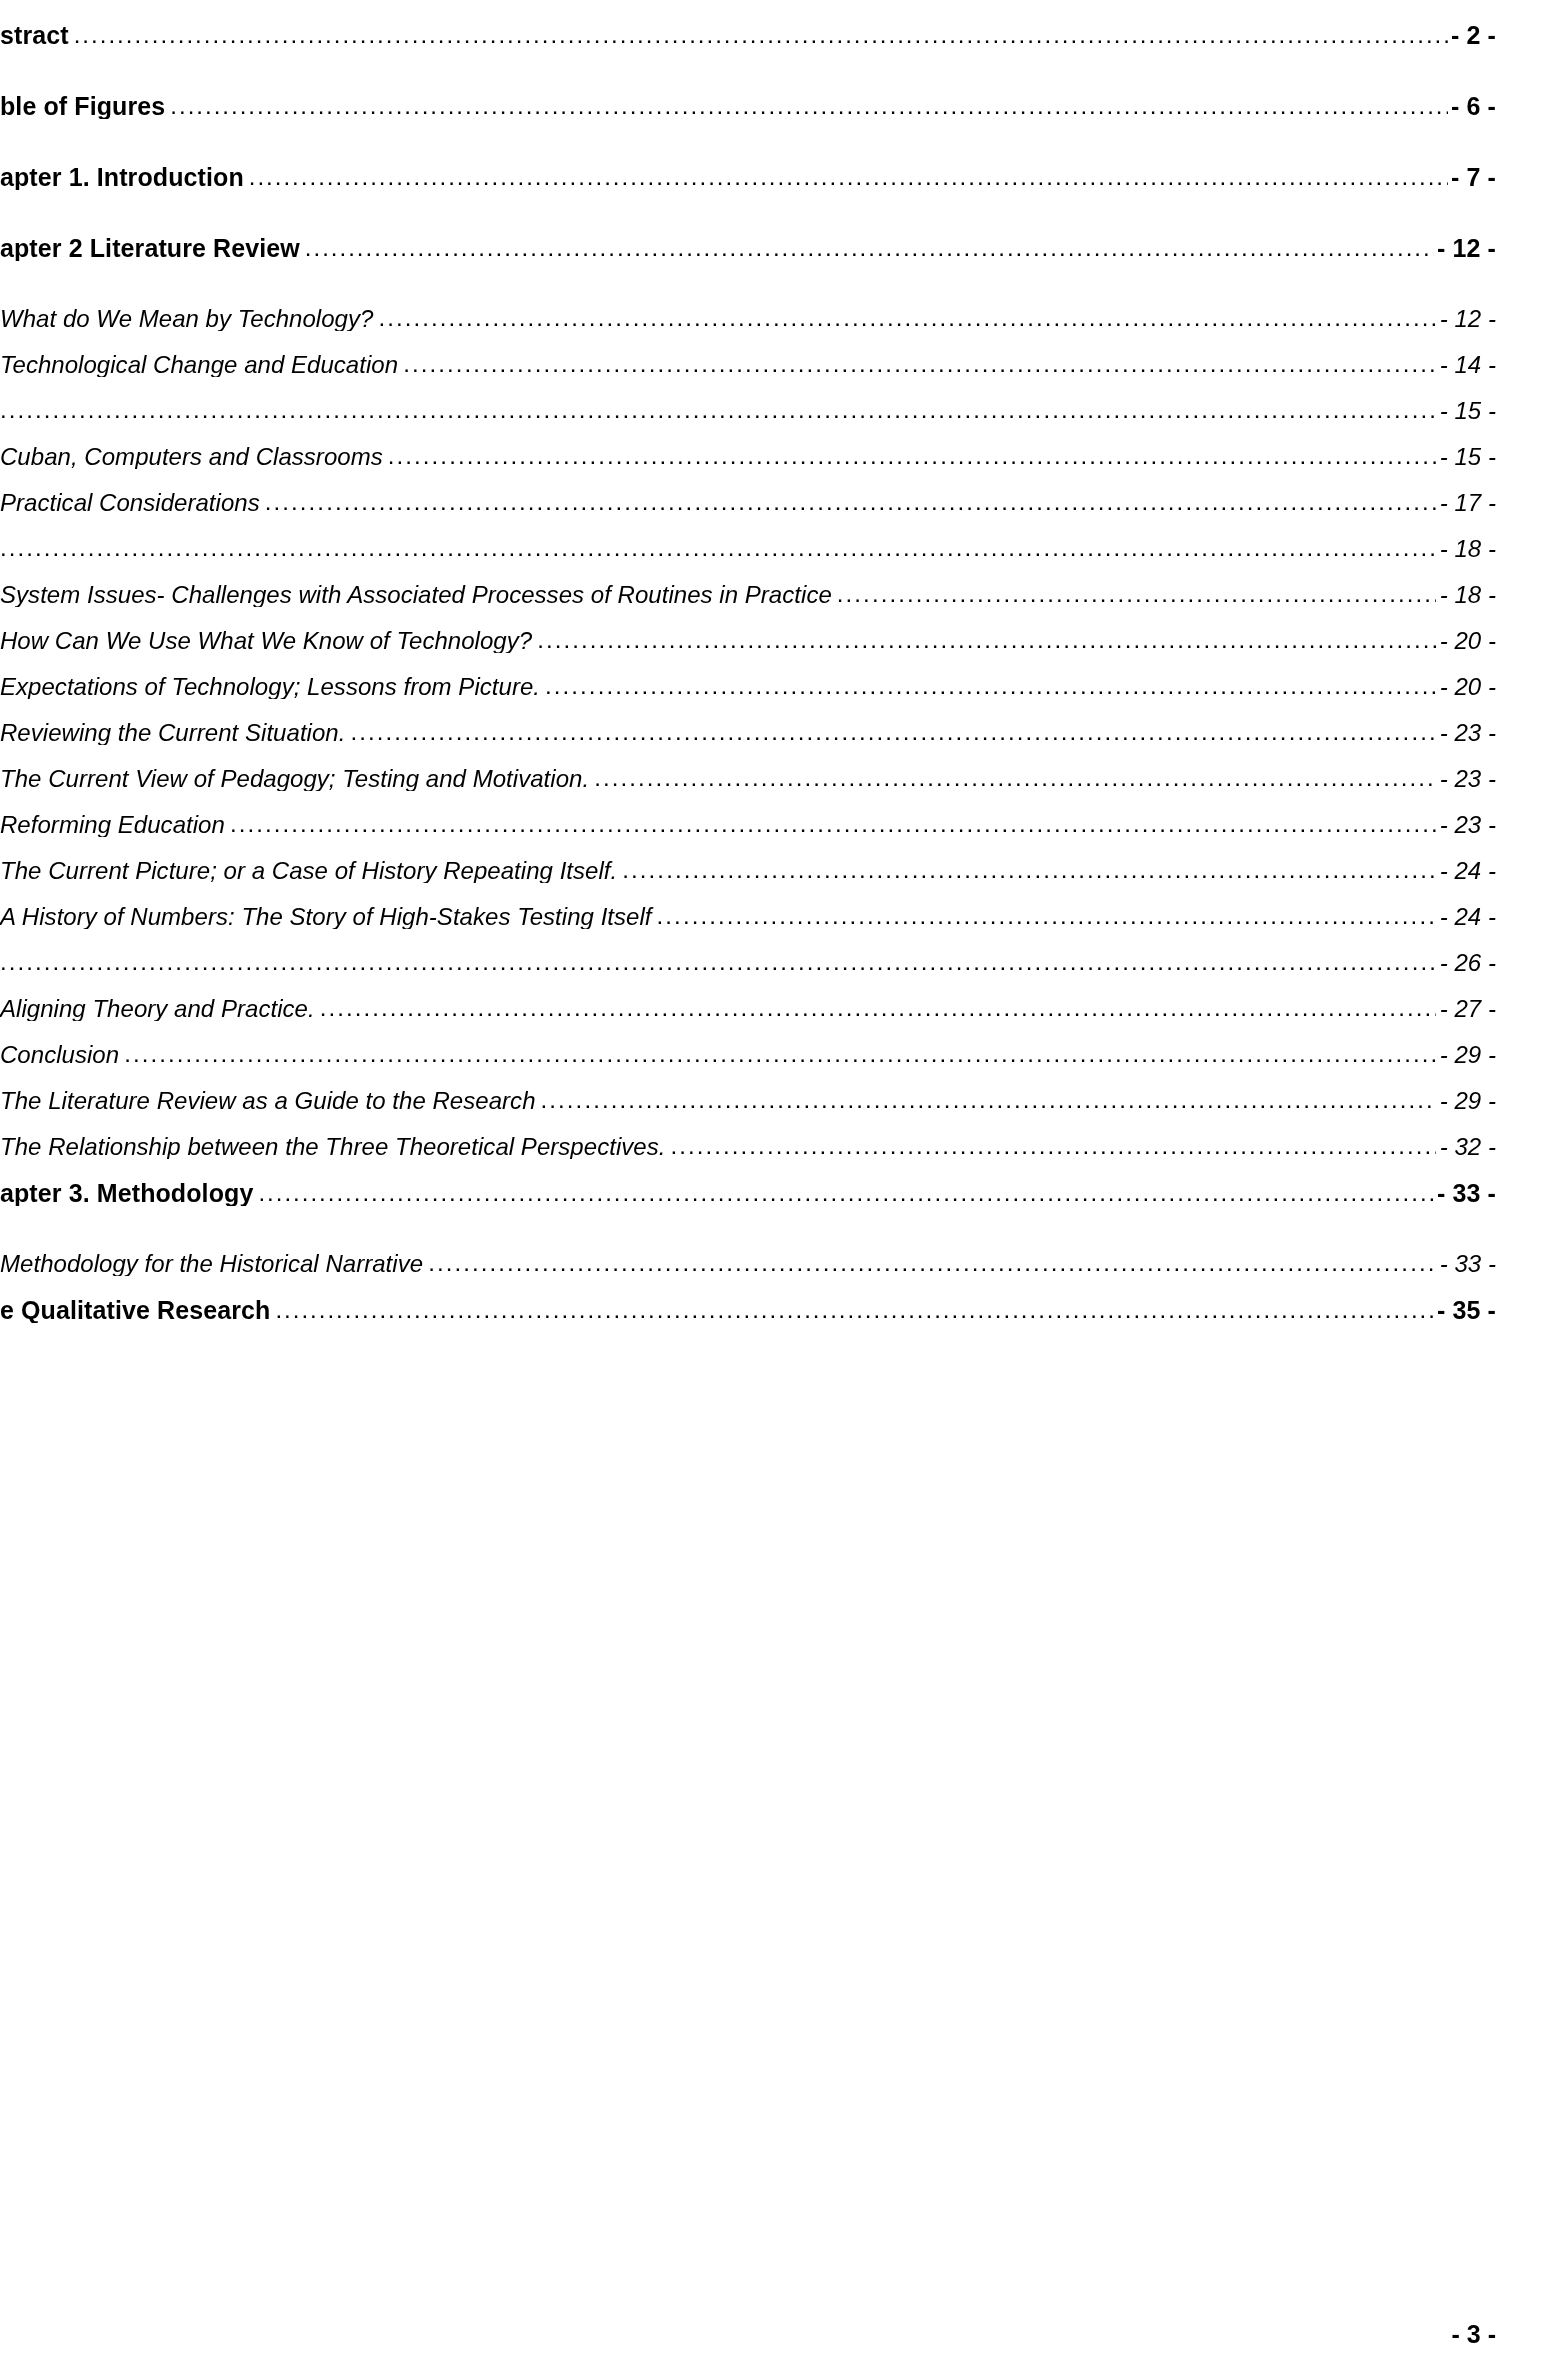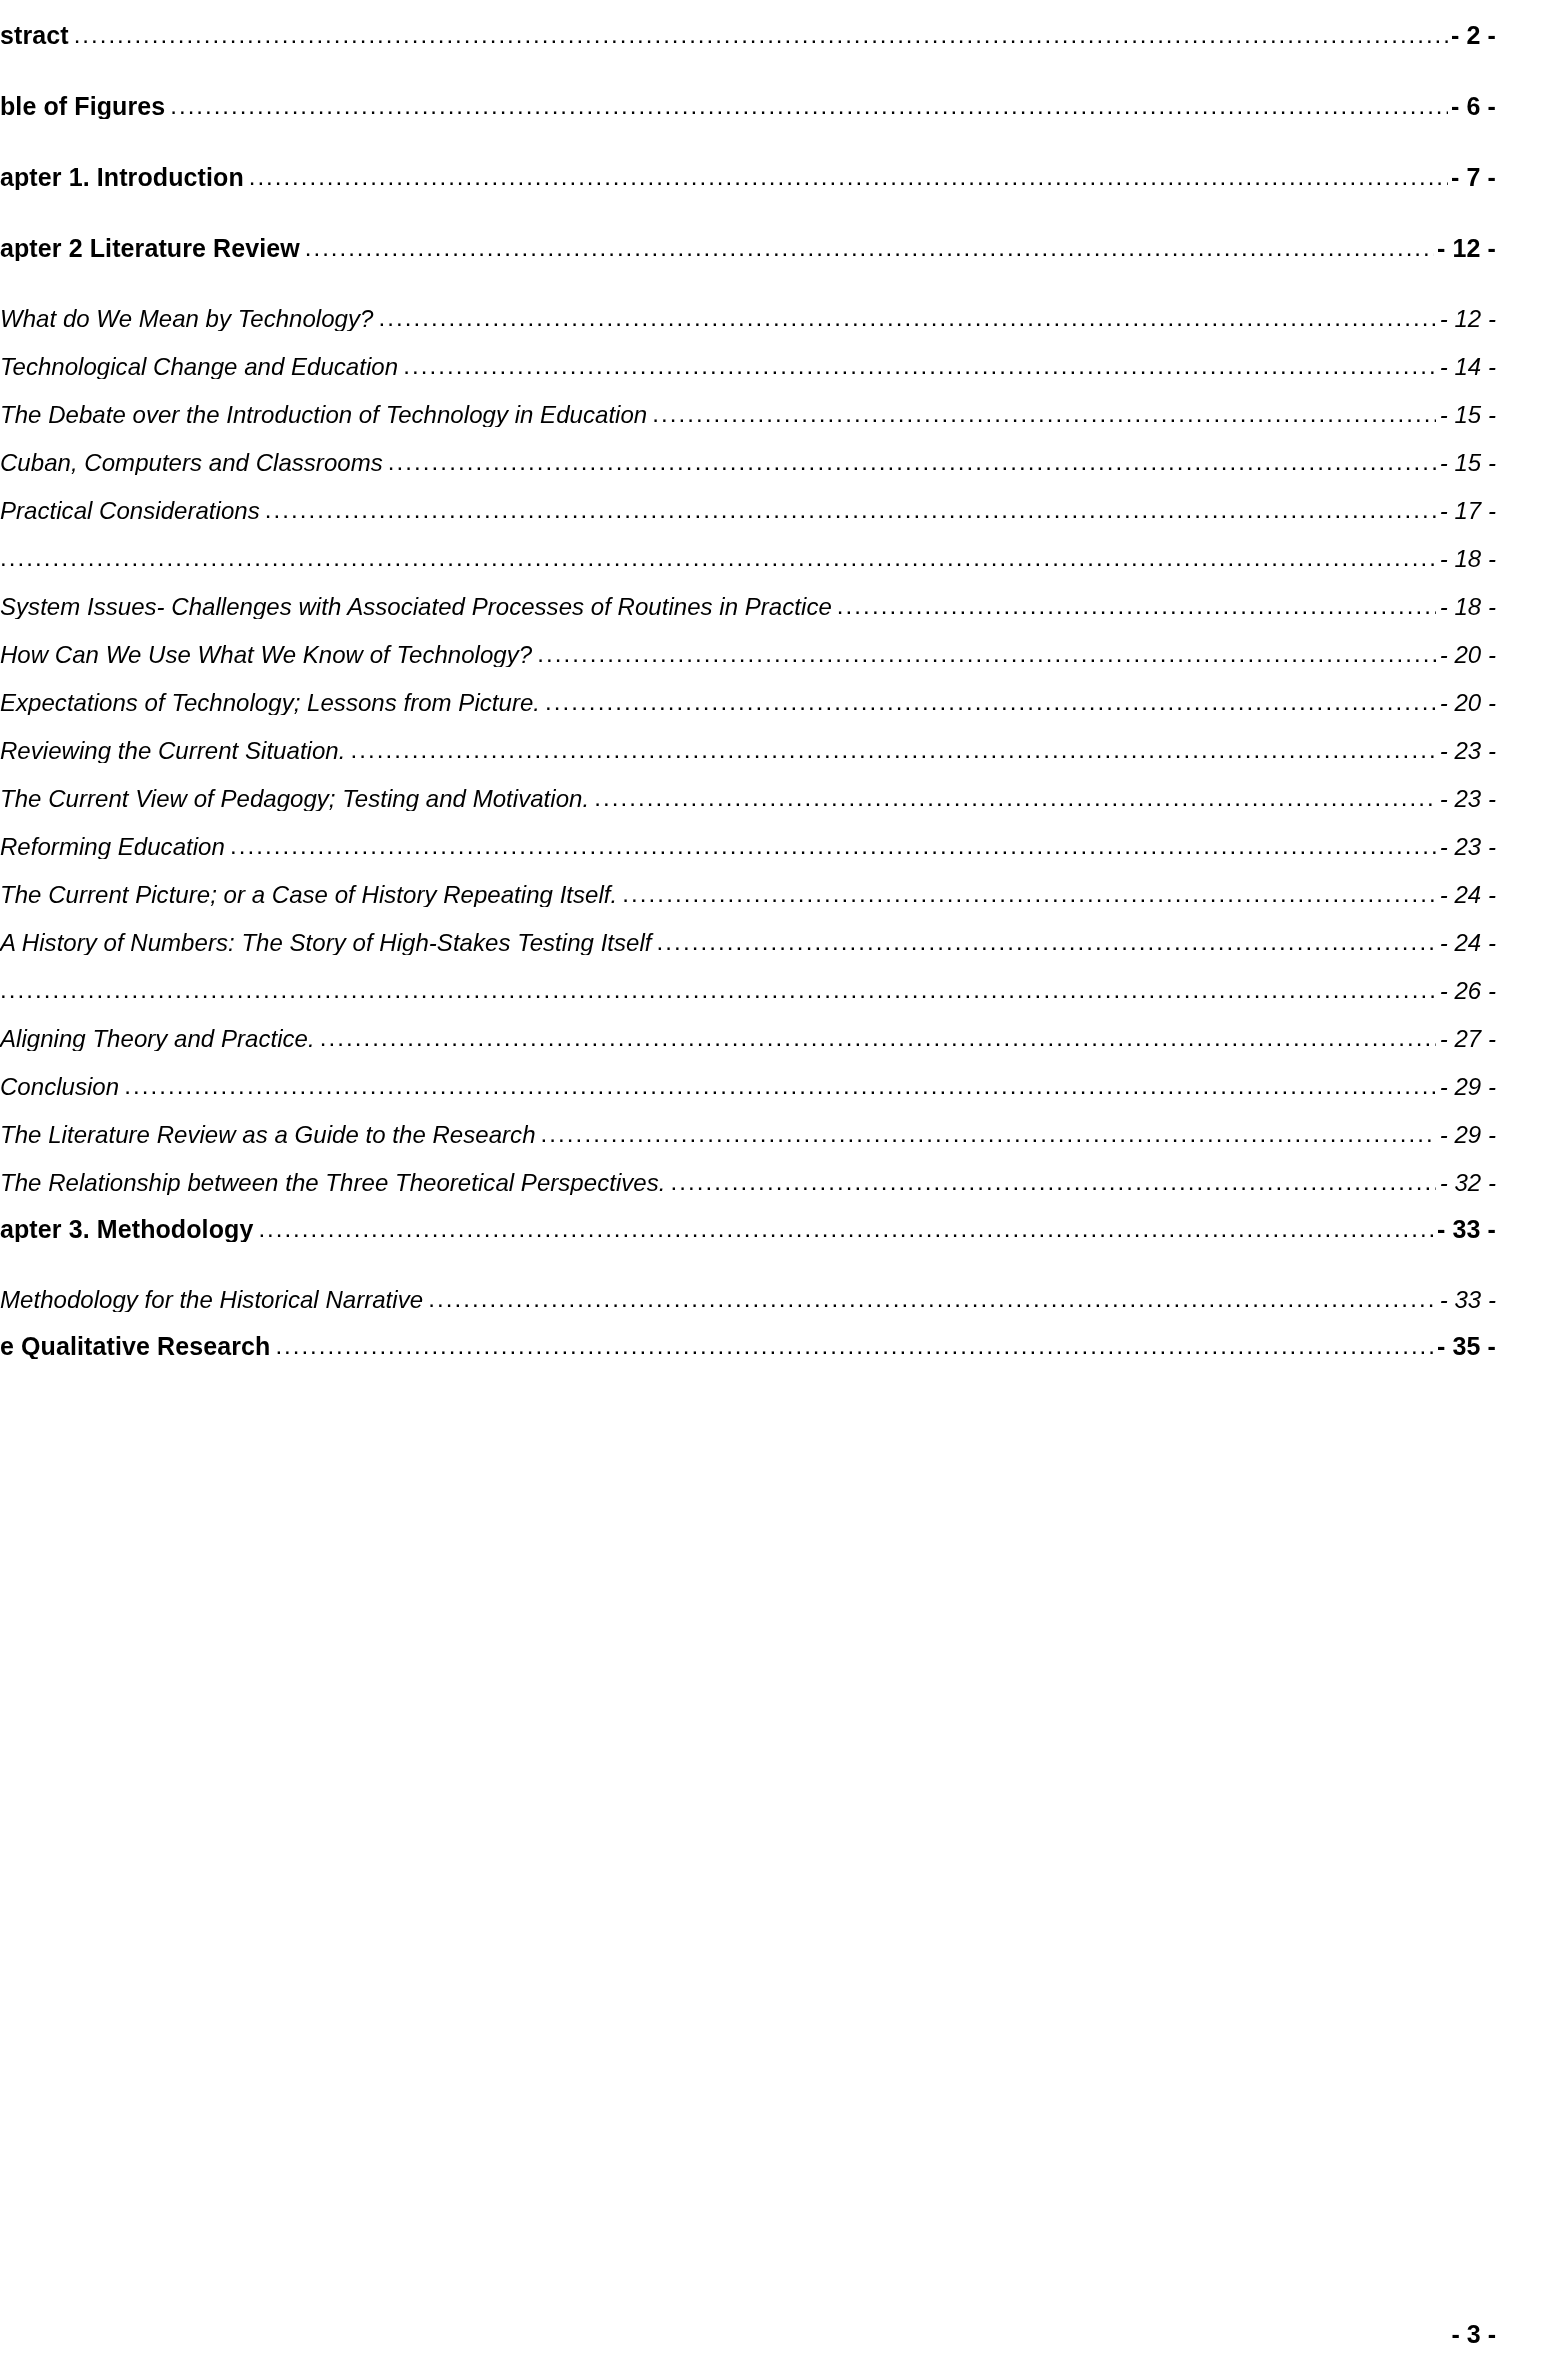--- a/index.html
+++ b/index.html
@@ -42,21 +42,20 @@
     letter-spacing: 0.1px;
   }
   
   .toc-entry.level2 {
     font-weight: normal;
     font-style: italic;
     font-size: 24px;
     line-height: 1.0;
     margin-bottom: 22px;
     letter-spacing: 0.04px;
-    margin-top: 24px;
   }
   .toc-title {
     flex: 0 0 auto;
     padding-right: 5px;
   }
   .toc-dots {
     flex: 1 1 auto;
     overflow: hidden;
     white-space: nowrap;
     font-style: normal;
@@ -117,21 +116,20 @@
         <span class="toc-title">What do We Mean by Technology?</span>
         <span class="toc-dots">....................................................................................................................................................................................</span>
         <span class="toc-page">- 12 -</span>
       </div>
       <div class="toc-entry level2">
         <span class="toc-title">Technological Change and Education</span>
         <span class="toc-dots">....................................................................................................................................................................................</span>
         <span class="toc-page">- 14 -</span>
       </div>
       <div class="toc-entry level2">
-        <span class="toc-title">The Debate over the Introduction of Technology in Education</span>
         <span class="toc-dots">....................................................................................................................................................................................</span>
         <span class="toc-page">- 15 -</span>
       </div>
       <div class="toc-entry level2">
         <span class="toc-title">Cuban, Computers and Classrooms</span>
         <span class="toc-dots">....................................................................................................................................................................................</span>
         <span class="toc-page">- 15 -</span>
       </div>
       <div class="toc-entry level2">
         <span class="toc-title">Practical Considerations</span>

